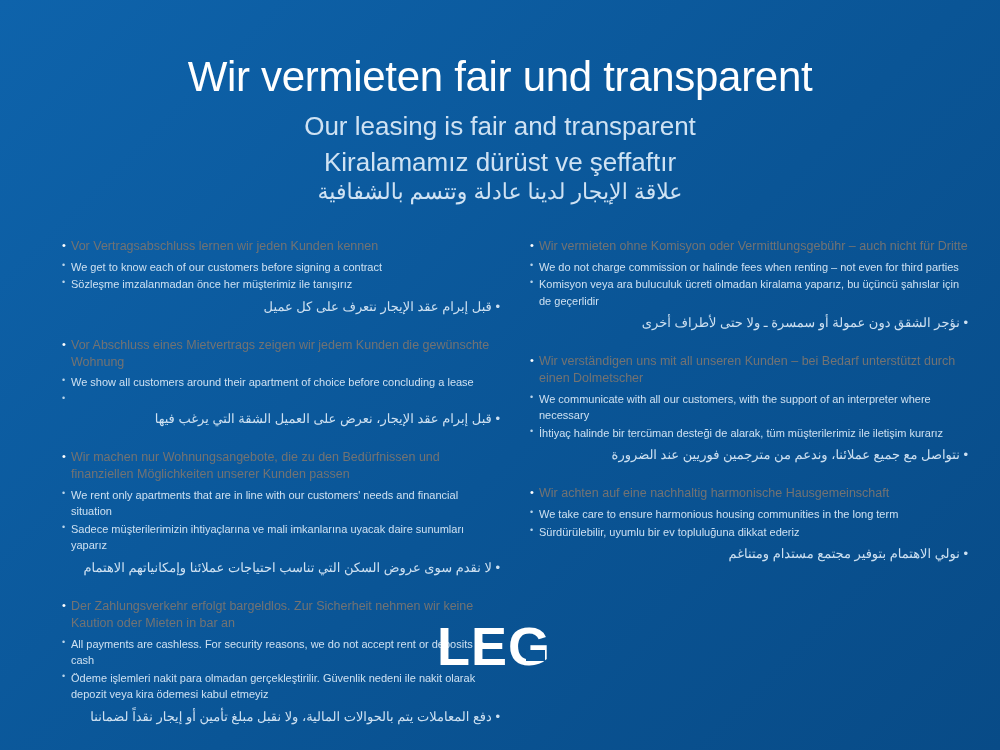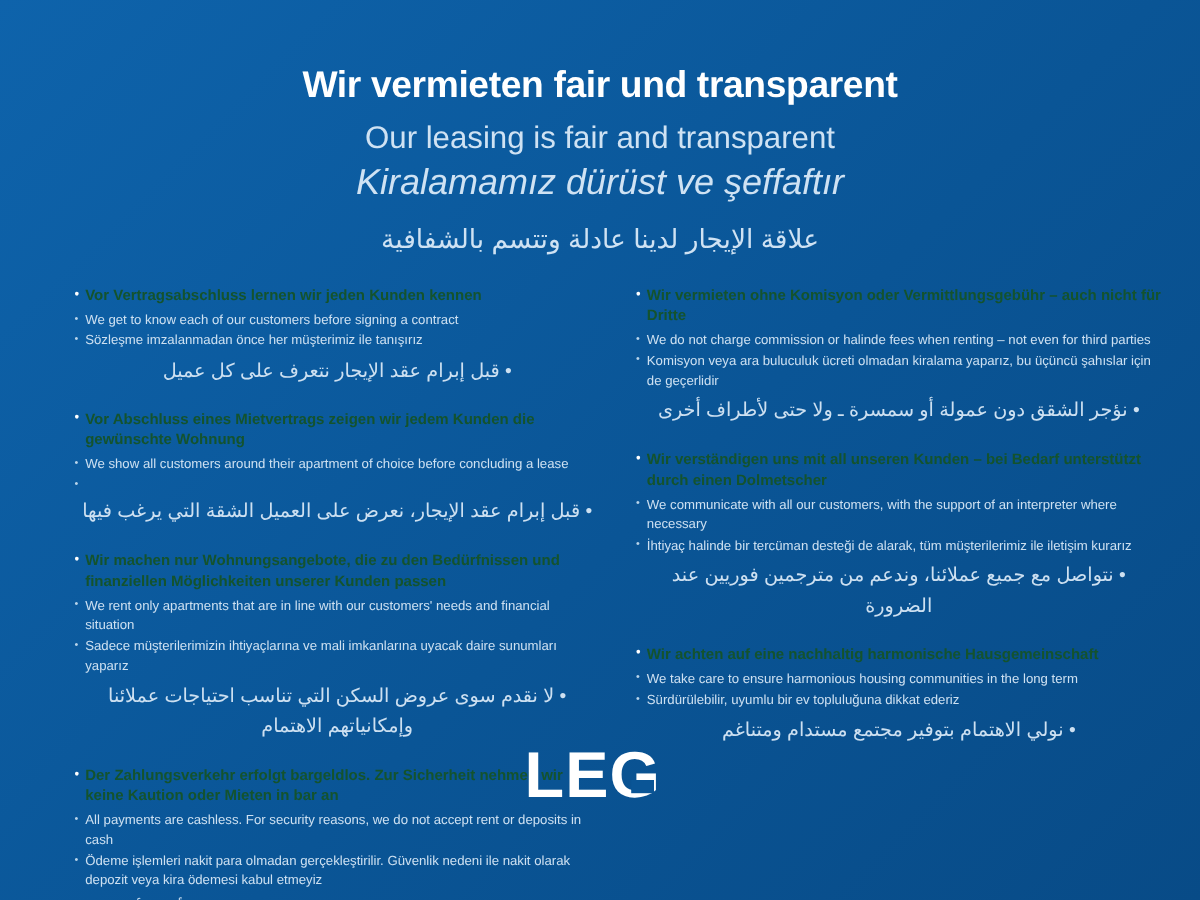--- a/index.html
+++ b/index.html
@@ -21,46 +21,45 @@
     height: 750px;
     box-sizing: border-box;
   }
 
   
   .headings {
     text-align: center;
     padding-top: 54px;
   }
   .title-de {
-    font-size: 31px;
-    font-weight: bold;
+    font-size: 42px;
+    font-weight: normal;
     letter-spacing: -0.3px;
     line-height: 1.1;
     color: #ffffff;
   }
   .title-en {
     font-size: 26px;
     font-weight: normal;
     margin-top: 12px;
     color: #cfe2f3;
     line-height: 1.15;
     text-align: center;
   }
   .title-tr {
-    font-size: 30px;
+    font-size: 26px;
     font-weight: normal;
     margin-top: 6px;
     color: #cfe2f3;
     line-height: 1.15;
-    font-style: italic;
   }
   .title-ar {
     font-size: 22px;
     font-weight: normal;
-    margin-top: 16px;
+    margin-top: 0;
     color: #cfe2f3;
     direction: rtl;
     line-height: 1.3;
   }
 
   
   .columns {
     position: absolute;
     top: 238px;
     left: 0;
@@ -84,41 +83,41 @@
   }
   .bullet {
     flex: 0 0 auto;
     width: 9px;
     font-size: 11px;
     line-height: 1.35;
     color: #ffffff;
   }
   .de {
     font-size: 12.5px;
-    font-weight: bold;
+    font-weight: normal;
     line-height: 1.35;
-    color: #14532d;
+    color: #737373;
   }
   .sub .bullet {
     color: #b9d4ea;
     font-size: 9px;
     line-height: 1.5;
   }
   .en, .tr {
     font-size: 11px;
     font-weight: normal;
     line-height: 1.5;
     color: #cde0f1;
   }
   .de-block { margin-bottom: 4px; }
   .sub { margin-top: 1px; }
   .ar {
     direction: rtl;
-    text-align: center;
-    font-size: 16px;
+    text-align: right;
+    font-size: 13px;
     color: #cde0f1;
     line-height: 1.6;
     margin-top: 4px;
     padding-right: 2px;
   }
 
   
   .logo {
     position: absolute;
     left: 0;

